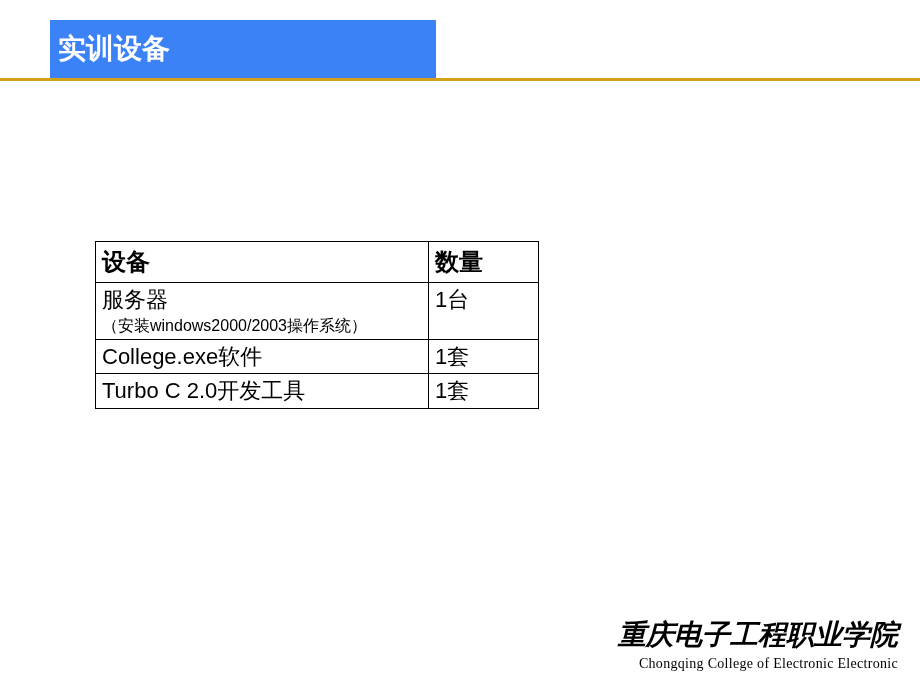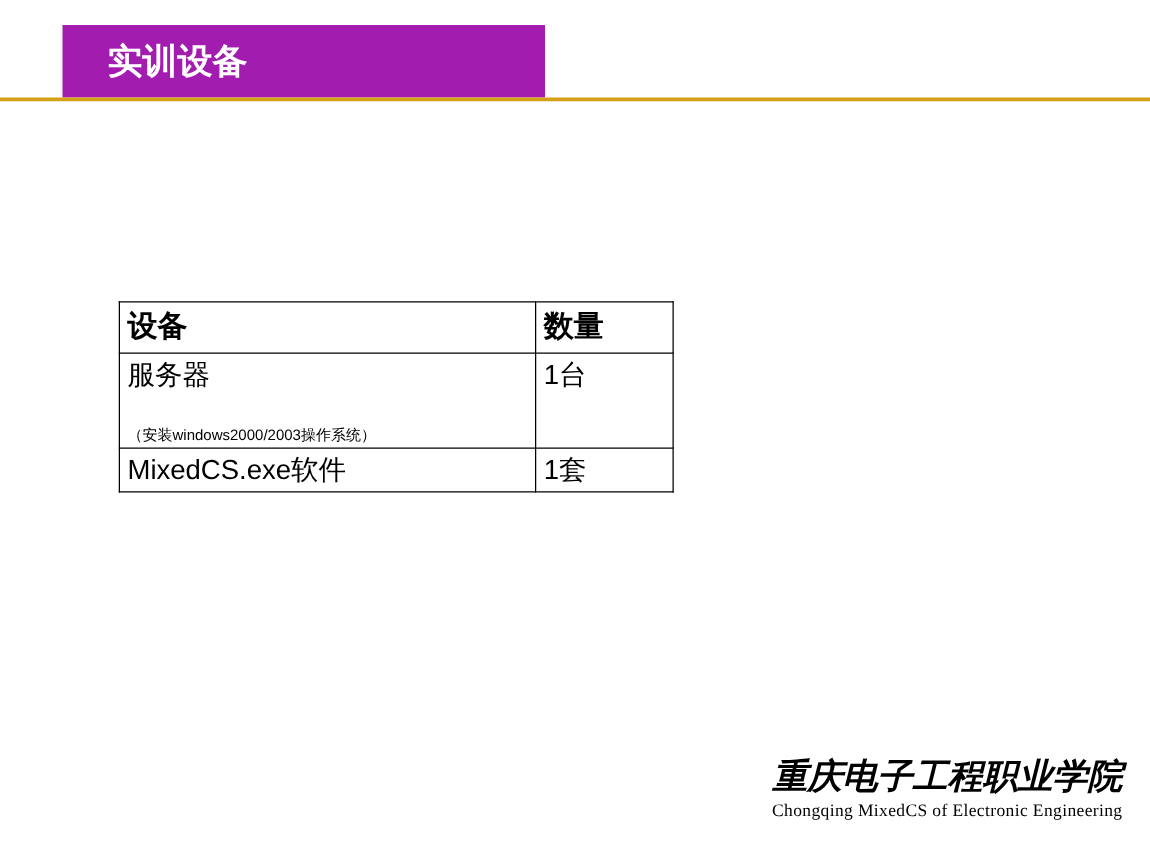--- a/index.html
+++ b/index.html
@@ -9,25 +9,25 @@
     }
     body {
       width: 920px;
       height: 690px;
       background: #ffffff;
       font-family: "SimSun", "宋体", "Microsoft YaHei", sans-serif;
       position: relative;
       overflow: hidden;
     }
     .title-bar {
-      background: #a21caf;
+      background: #3b82f6;
       color: #ffffff;
       font-size: 28px;
       font-weight: bold;
-      padding: 10px 36px;
+      padding: 10px 8px;
       width: 386px;
       margin-top: 20px;
       margin-left: 50px;
     }
     .underline {
       height: 3px;
       background: #d4a017;
       width: 100%;
       margin-top: 0;
     }
@@ -50,26 +50,25 @@
     th {
       font-weight: bold;
       font-size: 24px;
       padding: 4px 6px;
     }
     .col-qty {
       width: 110px;
       margin-left: 40px;
     }
     .sub {
-      font-size: 12px;
-      margin-top: 25px;
+      font-size: 16px;
     }
     .footer-area {
       position: absolute;
-      bottom: 32px;
+      bottom: 18px;
       right: 22px;
       text-align: right;
     }
     .logo-cn {
       font-family: "KaiTi", "STKaiti", "楷体", cursive, serif;
       font-size: 28px;
       font-weight: bold;
       font-style: italic;
       color: #000000;
       display: inline-block;
@@ -101,24 +100,30 @@
     <tbody>
       <tr>
         <td>
           <div>服务器</div>
           <div class="sub">（安装windows2000/2003操作系统）</div>
         </td>
         <td class="col-qty">1台</td>
       </tr>
       <tr>
         <td>
-          <span>MixedCS.exe软件</span>
+          <span>College.exe软件</span>
+        </td>
+        <td class="col-qty">1套</td>
+      </tr>
+      <tr>
+        <td>
+          <span>Turbo C 2.0开发工具</span>
         </td>
         <td class="col-qty">1套</td>
       </tr>
     </tbody>
   </table>
 </div>
 
 <div class="footer-area">
   <div class="logo-cn">重庆电子工程职业学院</div>
-  <div class="logo-en">Chongqing MixedCS of Electronic Engineering</div>
+  <div class="logo-en">Chongqing College of Electronic Electronic</div>
 </div>
 
 </body></html>

